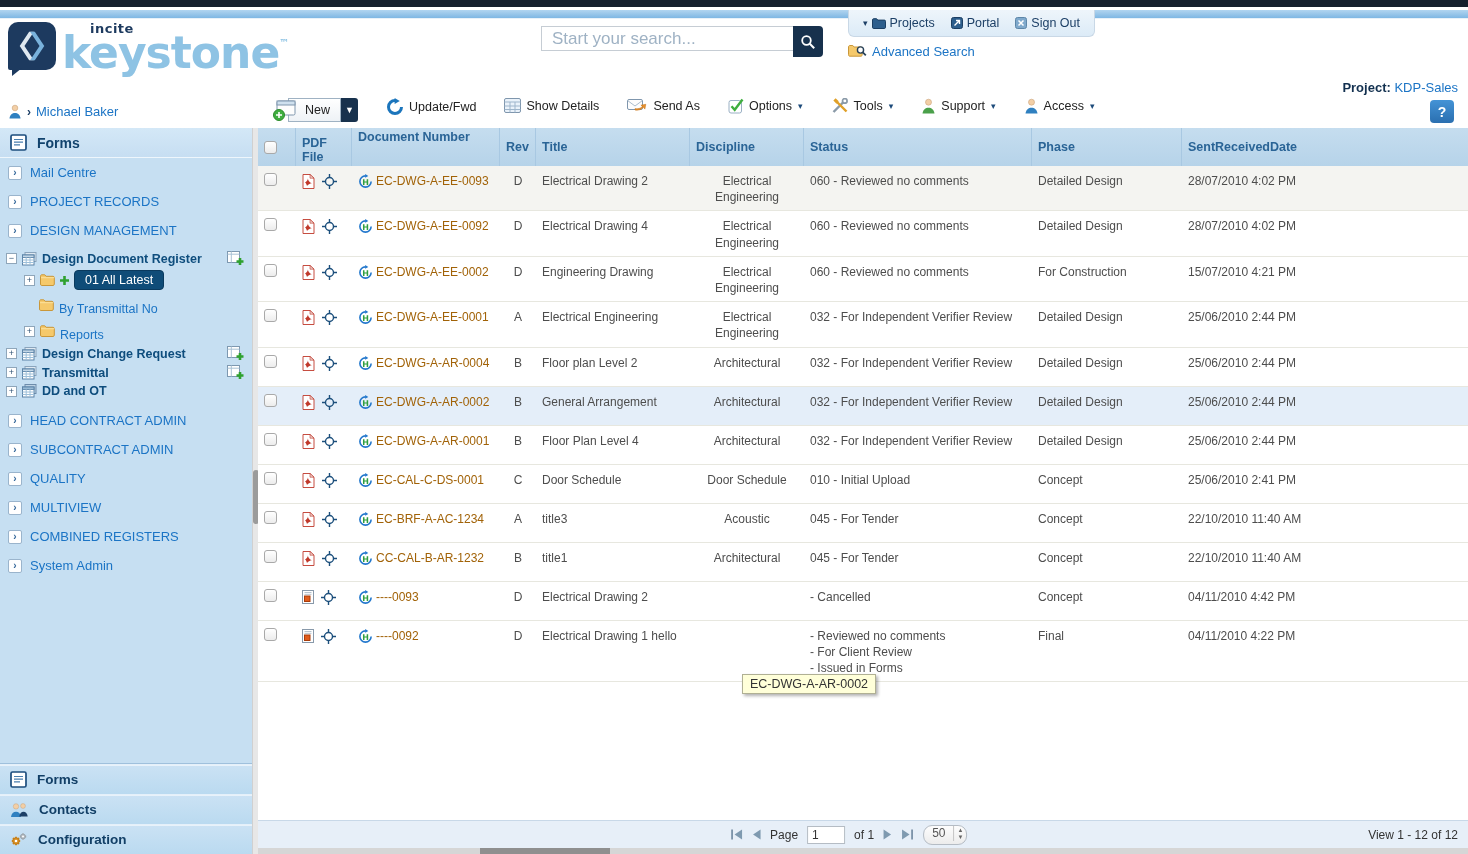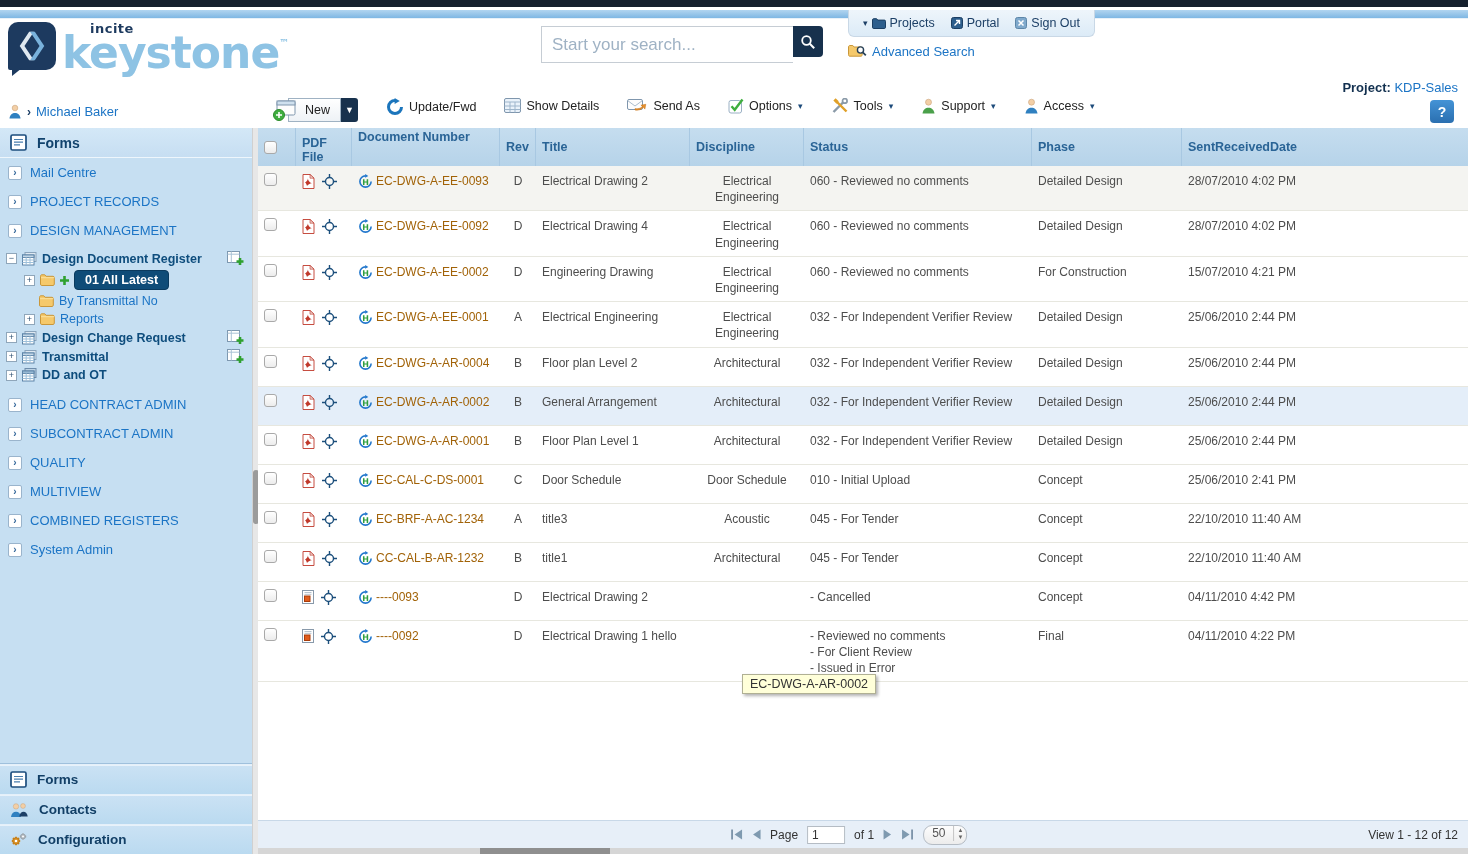--- a/index.html
+++ b/index.html
@@ -16,21 +16,21 @@
 
   .logo { position:absolute; left:8px; top:2px; display:flex; align-items:flex-start; }
   .logo-badge { width:48px; height:48px; background:#1d3a5f; border-radius:10px 10px 10px 2px; position:relative; display:flex; align-items:center; justify-content:center; }
   .logo-badge:after { content:""; position:absolute; left:4px; bottom:-6px; border-left:10px solid #1d3a5f; border-bottom:8px solid transparent; }
   .logo-text { margin-left:6px; line-height:1; }
   .logo-incite { font-size:13px; font-weight:bold; color:#1d3a5f; margin-left:28px; letter-spacing:.5px; font-family:"DejaVu Sans", sans-serif; }
   .logo-keystone { font-size:44px; font-weight:bold; color:#8ec3e4; letter-spacing:-1px; font-family:"DejaVu Sans", sans-serif; margin-top:-4px; }
   .logo-tm { font-size:10px; color:#8ec3e4; vertical-align:22px; }
 
   .searchwrap { position:absolute; left:541px; top:6px; display:flex; }
-  .search-input { width:252px; height:37px; border:1px solid #c6cdd4; border-right:none; padding:5px 10px; font-size:17px; color:#445; font-family:"Liberation Sans", sans-serif; }
+  .search-input { width:252px; height:25px; border:1px solid #c6cdd4; border-right:none; padding:5px 10px; font-size:17px; color:#445; font-family:"Liberation Sans", sans-serif; }
   .search-input::placeholder { color:#9fb2c4; }
   .search-btn { width:30px; height:31px; background:#17314d; border:none; border-radius:0 4px 4px 0; display:flex; align-items:center; justify-content:center; cursor:pointer; }
 
   .quicktab { position:absolute; left:848px; top:-10px; height:27px; padding:0 14px; display:flex; align-items:center; gap:16px;
     background:linear-gradient(#eef5fb,#dcebf7); border:1px solid #c9d8e6; border-top:none; border-radius:0 0 6px 6px; }
   .qitem { display:flex; align-items:center; gap:4px; font-size:12.5px; color:#1c3f66; cursor:pointer; }
   .qchev { font-size:9px; color:#1c3f66; }
 
   .advsearch { position:absolute; left:848px; top:24px; display:flex; align-items:center; gap:5px; font-size:13px; color:#1b74c5; cursor:pointer; }
 
@@ -59,22 +59,22 @@
   .sband-label { font-size:14px; font-weight:bold; color:#12436d; }
   .snav { display:flex; align-items:center; gap:8px; padding:7px 0 7px 8px; cursor:pointer; }
   .expbox { width:14px; height:14px; background:#fff; border:1px solid #9ab4cc; border-radius:2px; font-size:10px; line-height:12px; text-align:center; color:#336699; font-weight:bold; flex:none; }
   .snav-label { font-size:13px; color:#1b74c5; }
   .tree { margin:4px 0 2px 6px; }
   .trow-reg { display:flex; align-items:center; gap:5px; padding:2px 6px 2px 0; cursor:pointer; position:relative; }
   .pmbox { width:11px; height:11px; background:#fff; border:1px solid #8fa6ba; font-size:9px; line-height:9px; text-align:center; color:#335577; flex:none; }
   .treg-label { font-size:12.5px; font-weight:bold; color:#0e4d7d; flex:1; }
   .addicon { flex:none; margin-right:2px; cursor:pointer; }
   .tchild { display:flex; align-items:center; gap:5px; padding:2px 0 2px 18px; cursor:pointer; }
-  .tchild-label { font-size:12.5px; color:#1b74c5; }
-  .selpill { background:#0f4c78; color:#fff; font-size:12.5px; padding:2px 10px; border-radius:4px; border:1px solid #0a3a5e;font-weight:bold; }
+  .tchild-label { font-size:12.5px; color:#1b74c5;margin-top:8px; }
+  .selpill { background:#0f4c78; color:#fff; font-size:12.5px; padding:2px 10px; border-radius:4px; border:1px solid #0a3a5e; }
   .sections { margin-top:6px; }
   .bottom-panels { position:absolute; bottom:0; left:0; width:100%; }
   .bpanel { height:30px; display:flex; align-items:center; gap:10px; padding-left:10px; background:linear-gradient(#cbe2f4,#badaf0); border-top:1px solid #e4f0fa; box-shadow:inset 0 1px 0 #ffffff90; cursor:pointer; }
   .bpanel-label { font-size:13.5px; font-weight:bold; color:#123f66; }
   .bdivider { height:1px; background:#9fc0dc; }
 
   
   .vscroll { width:6px; background:#e7e7e7; border-left:1px solid #d0d0d0; position:relative; }
   .vthumb { position:absolute; left:0; top:342px; width:6px; height:54px; background:#9b9b9b; border-radius:3px; }
 
@@ -768,21 +768,21 @@
             <span style="flex:none;margin-top:1px;">
               <svg width="15" height="15" viewBox="0 0 16 16">
                 <path d="M14 8A6 6 0 1 1 8 2" fill="none" stroke="#2277cc" stroke-width="1.7"></path>
                 <path d="M7.6 0l3.4 2.1-3.4 2z" fill="#2277cc"></path>
                 <text x="8" y="11.2" text-anchor="middle" font-size="8.5" font-weight="bold" fill="#2f9e3f" font-family="DejaVu Sans, sans-serif">H</text>
               </svg>
             </span>
             <a class="doclink">EC-DWG-A-AR-0001</a>
           </div>
           <div class="c c-rev">B</div>
-          <div class="c c-title">Floor Plan Level 1</div>
+          <div class="c c-title">Floor Plan Level 4</div>
           <div class="c c-disc">Architectural</div>
           <div class="c c-status">032 - For Independent Verifier Review</div>
           <div class="c c-phase">Detailed Design</div>
           <div class="c c-date">25/06/2010 2:44 PM</div>
         </div>
 
         <div class="trow">
           <div class="c c-check"><span class="checkbox"></span></div>
           <div class="c c-pdf">
             <span>
@@ -952,21 +952,21 @@
                 <text x="8" y="11.2" text-anchor="middle" font-size="8.5" font-weight="bold" fill="#2f9e3f" font-family="DejaVu Sans, sans-serif">H</text>
               </svg>
             </span>
             <a class="doclink">----0092</a>
           </div>
           <div class="c c-rev">D</div>
           <div class="c c-title">Electrical Drawing 1 hello</div>
           <div class="c c-disc"></div>
           <div class="c c-status">- Reviewed no comments
 - For Client Review
-- Issued in Error</div>
+- Issued in Forms</div>
           <div class="c c-phase">Final</div>
           <div class="c c-date">04/11/2010 4:22 PM</div>
         </div>
 
       <div class="tooltip">EC-DWG-A-AR-0002</div>
 
       <div class="pagbar">
         <div class="pagcenter">
           <span class="pagicon">
             <svg width="13" height="11">

